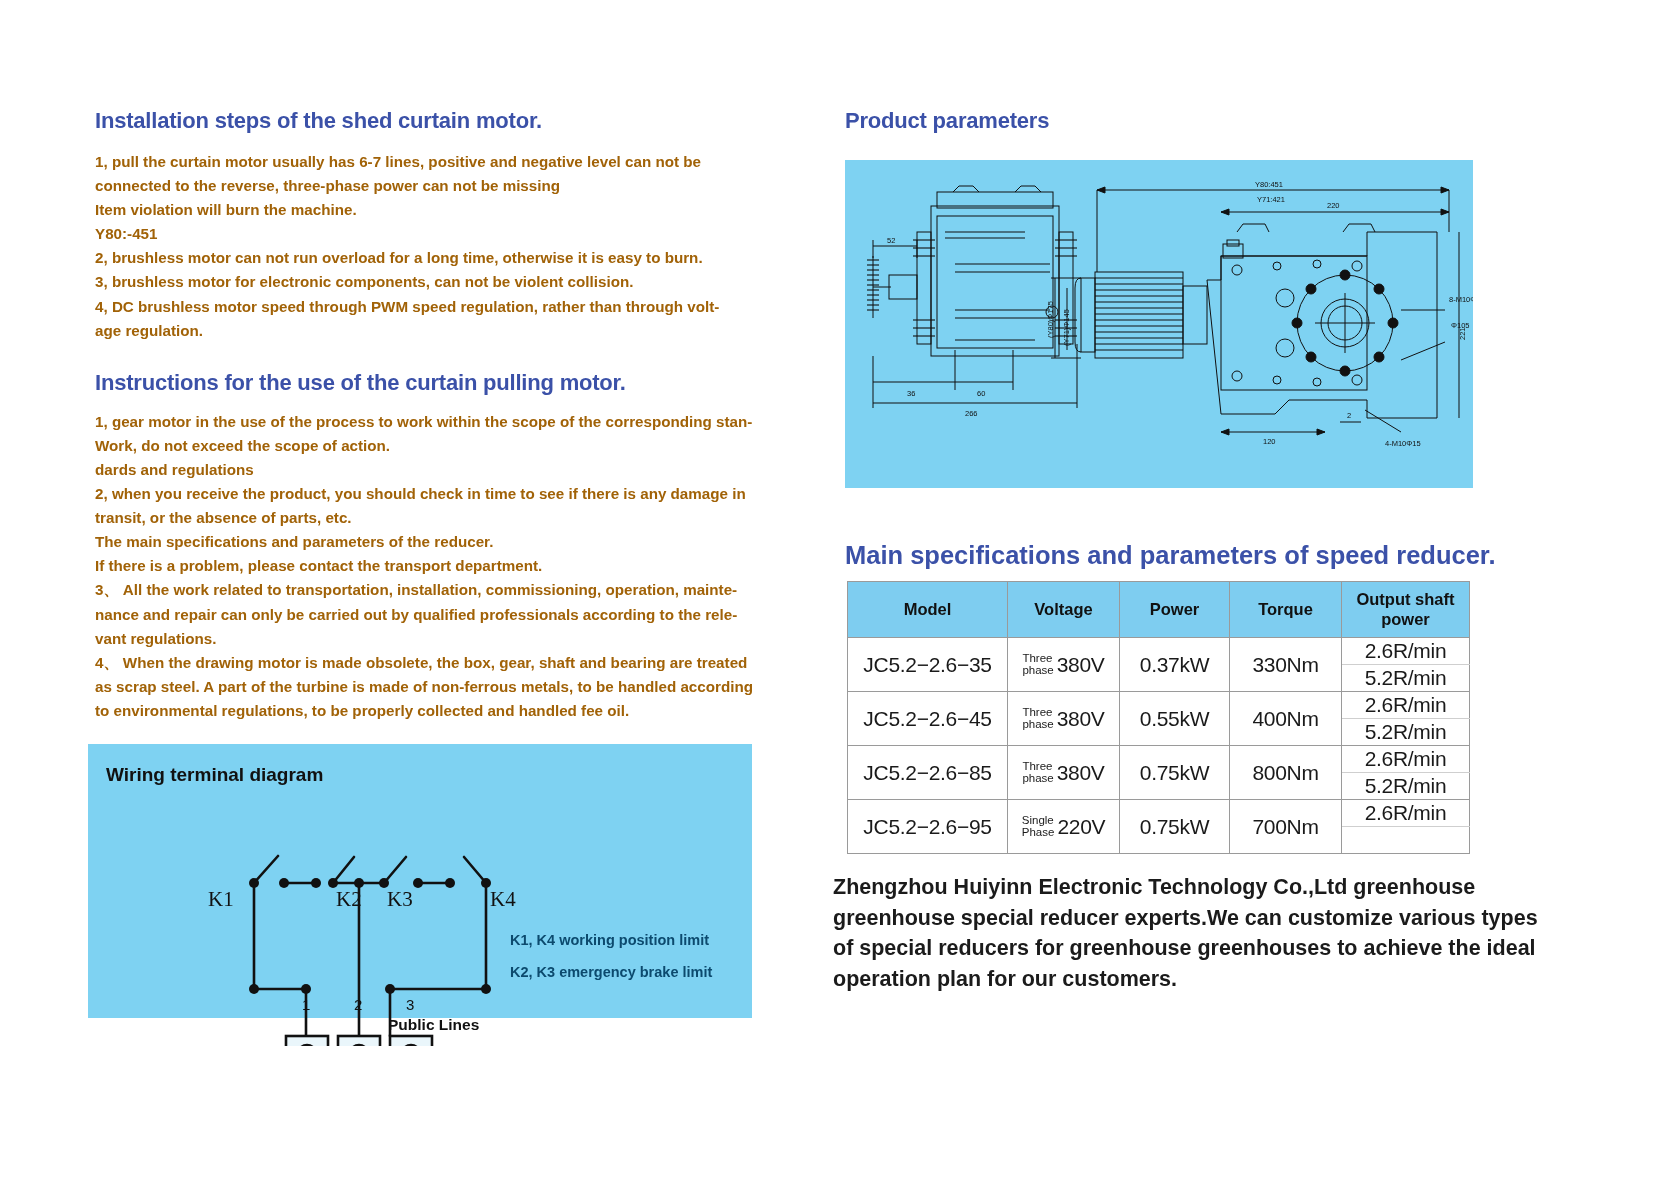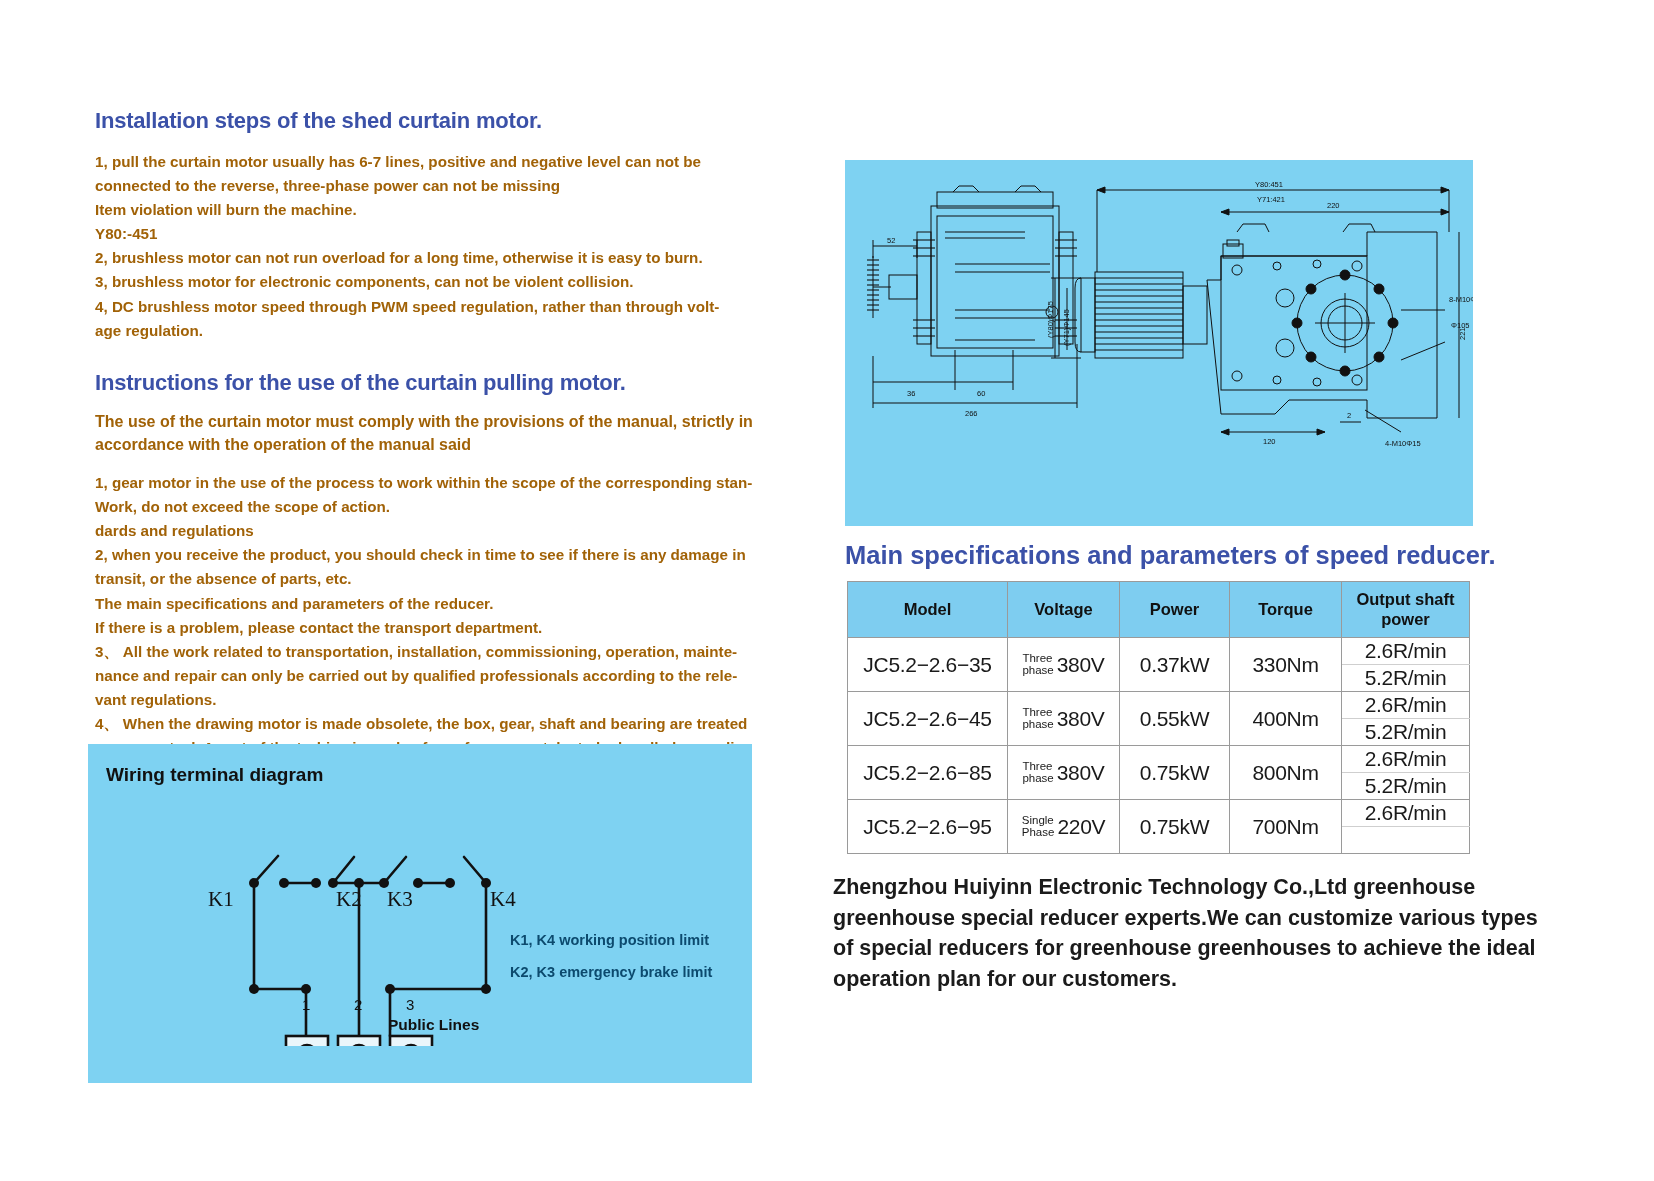--- a/index.html
+++ b/index.html
@@ -41,21 +41,21 @@
   #install-list p{ margin:0 0 1px 0; }
 
   #use-title{ margin-top:28px; margin-bottom:14px; }
   #use-intro{ margin-bottom:14px; font-size:16px; line-height:1.48; font-weight:650;}
   #use-list p{ margin:0 0 1px 0; }
 
   
   .wiring-panel{
     position:absolute;
     left:88px; top:744px;
-    width:664px; height:339px;
+    width:664px; height:274px;
     background:#7ed2f2;
   }
   .wiring-title{
     position:absolute; left:18px; top:20px;
     font-size:19px; font-weight:700; color:#111;
   }
   .wiring-svg{ position:absolute; left:0; top:0; }
   .wire-note{
     position:absolute;
     font-size:14.5px; font-weight:700; color:#0c4a6e;
@@ -74,21 +74,21 @@
     position:absolute; left:300px; top:272px;
     font-size:15.5px; font-weight:700; color:#111;
   }
 
   
   .right-col{ position:absolute; left:845px; top:108px; width:720px; }
   #product-title{ margin-bottom:18px; }
 
   .drawing-panel{
     position:absolute; left:845px; top:160px;
-    width:628px; height:366px;
+    width:628px; height:328px;
     background:#7ed2f2;
     overflow:hidden;
   }
 
   #reducer-title{
     position:absolute; left:845px; top:520px;
     font-size:25.5px; font-weight:700; color:#3b51a8; white-space:nowrap;
   }
 
   
@@ -165,21 +165,20 @@
       <p>Item violation will burn the machine.</p>
       <p>Y80:-451</p>
       <p>2, brushless motor can not run overload for a long time, otherwise it is easy to burn.</p>
       <p>3, brushless motor for electronic components, can not be violent collision.</p>
       <p>4, DC brushless motor speed through PWM speed regulation, rather than through volt-</p>
       <p>age regulation.</p>
     </div>
 
     <h2 class="section-title" id="use-title">Instructions for the use of the curtain pulling motor.</h2>
 
-    <p class="body-text" id="use-intro">The use of the curtain motor must comply with the provisions of the manual, strictly in accordance with the operation of the manual said</p>
 
     <div class="body-text" id="use-list">
       <p>1, gear motor in the use of the process to work within the scope of the corresponding stan-</p>
       <p>Work, do not exceed the scope of action.</p>
       <p>dards and regulations</p>
       <p>2, when you receive the product, you should check in time to see if there is any damage in</p>
       <p>transit, or the absence of parts, etc.</p>
       <p>The main specifications and parameters of the reducer.</p>
       <p>If there is a problem, please contact the transport department.</p>
       <p>3、 All the work related to transportation, installation, commissioning, operation, mainte-</p>
@@ -261,20 +260,23 @@
     <span class="wire-note" id="wire-note-1">K1, K4 working position limit</span>
     <span class="wire-note" id="wire-note-2">K2, K3 emergency brake limit</span>
 
     <span class="term-num" style="left:214px; top:252px;">1</span>
     <span class="term-num" style="left:266px; top:252px;">2</span>
     <span class="term-num" style="left:318px; top:252px;">3</span>
 
     <span id="public-lines">Public Lines</span>
   </div>
 
+  <div class="right-col">
+    <h2 class="section-title" id="product-title">Product parameters</h2>
+  </div>
 
   <div class="drawing-panel">
     <svg width="628" height="303" viewBox="0 0 628 303">
       <g stroke="#111" stroke-width="1" fill="none">
 
         <rect x="44" y="115" width="28" height="24"></rect>
         <line x1="28" y1="96" x2="28" y2="158"></line>
         <g stroke-width="1.1">
           <line x1="22" y1="100" x2="34" y2="100"></line>
             <line x1="22" y1="105" x2="34" y2="105"></line>

